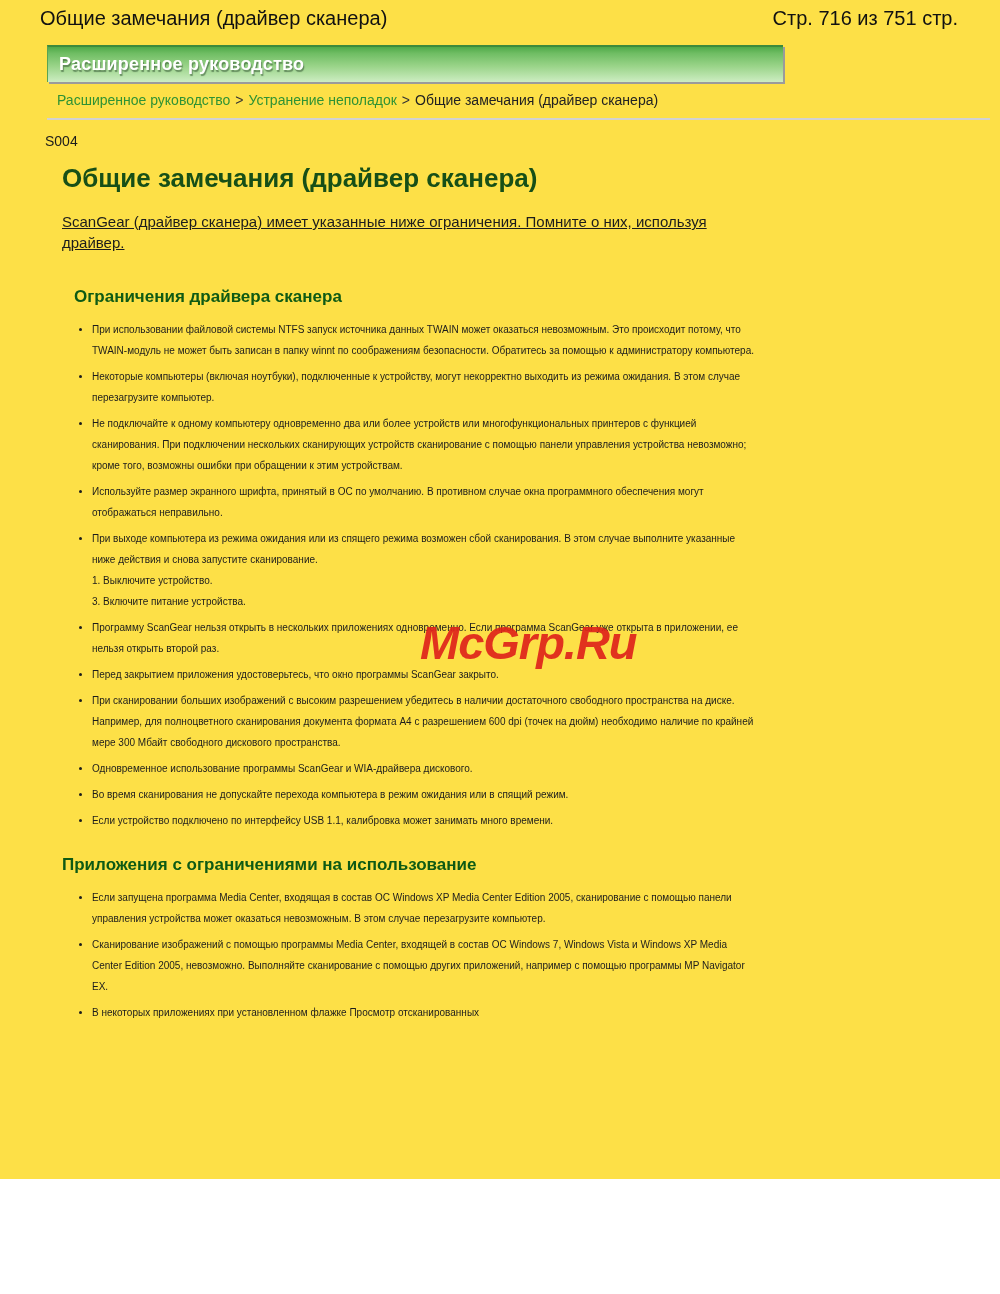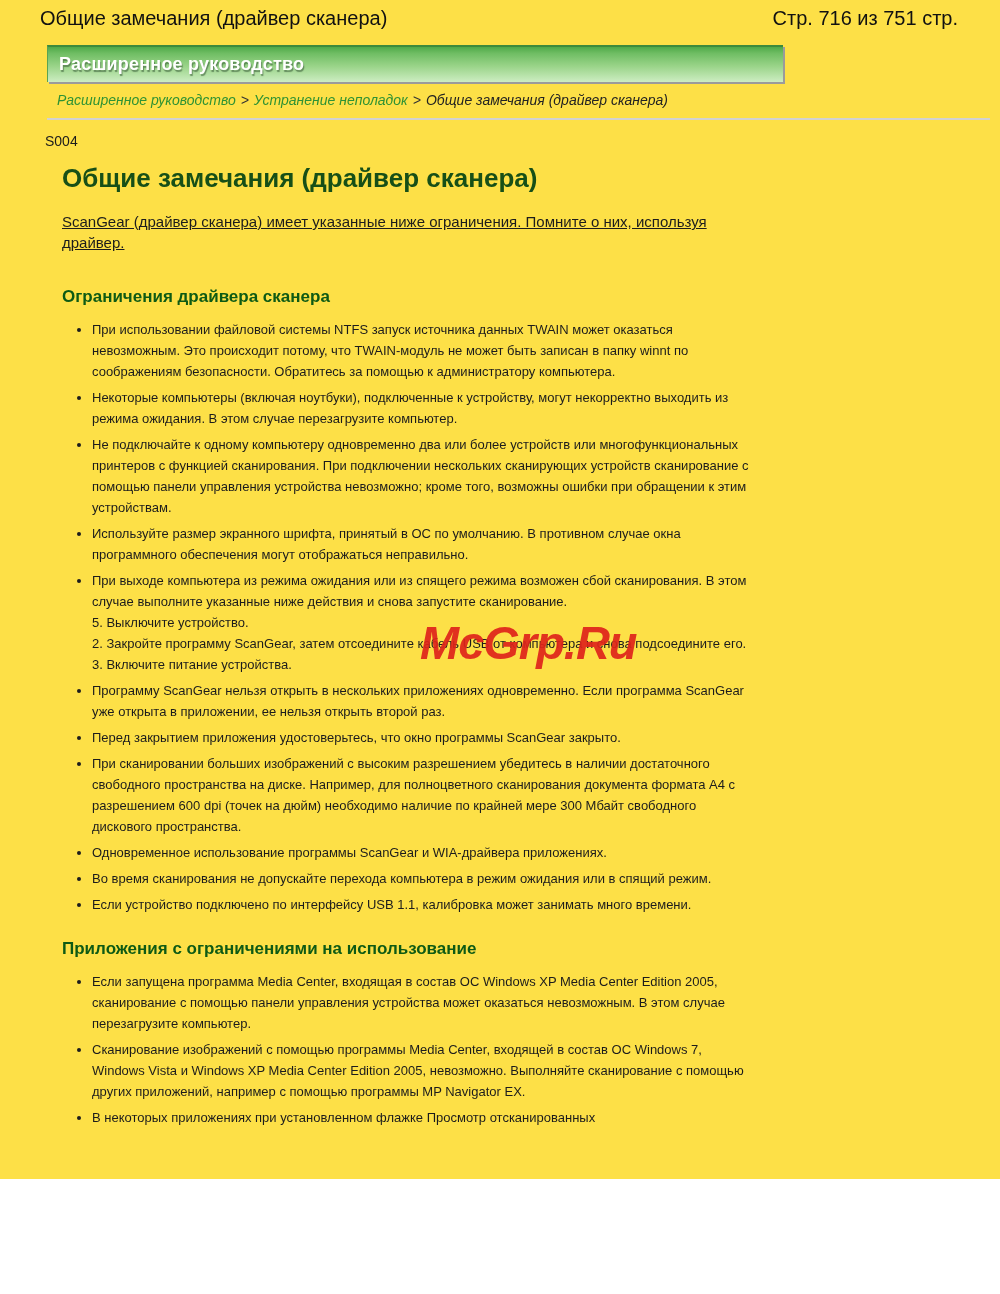--- a/index.html
+++ b/index.html
@@ -40,21 +40,20 @@
     font-weight: bold;
     padding-left: 11px;
     letter-spacing: 0.2px;
     text-shadow: 1px 2px 1px rgba(55, 90, 55, 0.6);
   }
   
   .breadcrumb {
     margin: 10px 0 0 57px;
     font-size: 14px;
     color: #222;
-    font-style: italic;
   }
   .breadcrumb a {
     color: #2f9234;
     text-decoration: none;
     cursor: pointer;
   }
   .breadcrumb .sep { color: #333; margin: 0 5px; }
   .rule {
     border: none;
     border-top: 2px solid #d2d2d2;
@@ -78,27 +77,27 @@
     font-size: 15px;
     line-height: 21px;
     width: 680px;
     text-decoration: underline;
   }
   h2.section-heading {
     font-size: 17px;
     font-weight: bold;
     color: #0e5a14;
   }
-  .sec-1 h2.section-heading { margin-top: 34px; }
+  .sec-1 h2.section-heading { margin-top: 34px; margin-left: 12px; }
   .sec-2 h2.section-heading { margin-top: 24px; }
   ul.notes {
     margin-top: 12px;
     padding-left: 30px;
     list-style: disc outside;
-    font-size: 13px;
+    font-size: 10px;
     line-height: 21px;
     width: 695px;
   }
   ul.notes li { margin-bottom: 5px; }
   ul.notes li .step {  }
   
   .watermark {
     position: absolute;
     left: 420px;
     top: 615px;
@@ -140,28 +139,27 @@
 
     <div class="sec-1">
       <h2 class="section-heading">Ограничения драйвера сканера</h2>
       <ul class="notes">
         <li><span>При использовании файловой системы NTFS запуск источника данных TWAIN может оказаться невозможным. Это происходит потому, что TWAIN-модуль не может быть записан в папку winnt по соображениям безопасности. Обратитесь за помощью к администратору компьютера.</span></li>
         <li><span>Некоторые компьютеры (включая ноутбуки), подключенные к устройству, могут некорректно выходить из режима ожидания. В этом случае перезагрузите компьютер.</span></li>
         <li><span>Не подключайте к одному компьютеру одновременно два или более устройств или многофункциональных принтеров с функцией сканирования. При подключении нескольких сканирующих устройств сканирование с помощью панели управления устройства невозможно; кроме того, возможны ошибки при обращении к этим устройствам.</span></li>
         <li><span>Используйте размер экранного шрифта, принятый в ОС по умолчанию. В противном случае окна программного обеспечения могут отображаться неправильно.</span></li>
         <li>
           <span>При выходе компьютера из режима ожидания или из спящего режима возможен сбой сканирования. В этом случае выполните указанные ниже действия и снова запустите сканирование.</span>
-          <div class="step">5. Выключите устройство.</div>
-          <div class="step">2. Закройте программу ScanGear, затем отсоедините кабель USB от компьютера и снова подсоедините его.</div>
+          <div class="step">1. Выключите устройство.</div>
           <div class="step">3. Включите питание устройства.</div>
         </li>
         <li><span>Программу ScanGear нельзя открыть в нескольких приложениях одновременно. Если программа ScanGear уже открыта в приложении, ее нельзя открыть второй раз.</span></li>
         <li><span>Перед закрытием приложения удостоверьтесь, что окно программы ScanGear закрыто.</span></li>
         <li><span>При сканировании больших изображений с высоким разрешением убедитесь в наличии достаточного свободного пространства на диске. Например, для полноцветного сканирования документа формата A4 с разрешением 600 dpi (точек на дюйм) необходимо наличие по крайней мере 300 Мбайт свободного дискового пространства.</span></li>
-        <li><span>Одновременное использование программы ScanGear и WIA-драйвера приложениях.</span></li>
+        <li><span>Одновременное использование программы ScanGear и WIA-драйвера дискового.</span></li>
         <li><span>Во время сканирования не допускайте перехода компьютера в режим ожидания или в спящий режим.</span></li>
         <li><span>Если устройство подключено по интерфейсу USB 1.1, калибровка может занимать много времени.</span></li>
       </ul>
     </div>
 
     <div class="sec-2">
       <h2 class="section-heading">Приложения с ограничениями на использование</h2>
       <ul class="notes">
         <li><span>Если запущена программа Media Center, входящая в состав ОС Windows XP Media Center Edition 2005, сканирование с помощью панели управления устройства может оказаться невозможным. В этом случае перезагрузите компьютер.</span></li>
         <li><span>Сканирование изображений с помощью программы Media Center, входящей в состав ОС Windows 7, Windows Vista и Windows XP Media Center Edition 2005, невозможно. Выполняйте сканирование с помощью других приложений, например с помощью программы MP Navigator EX.</span></li>

